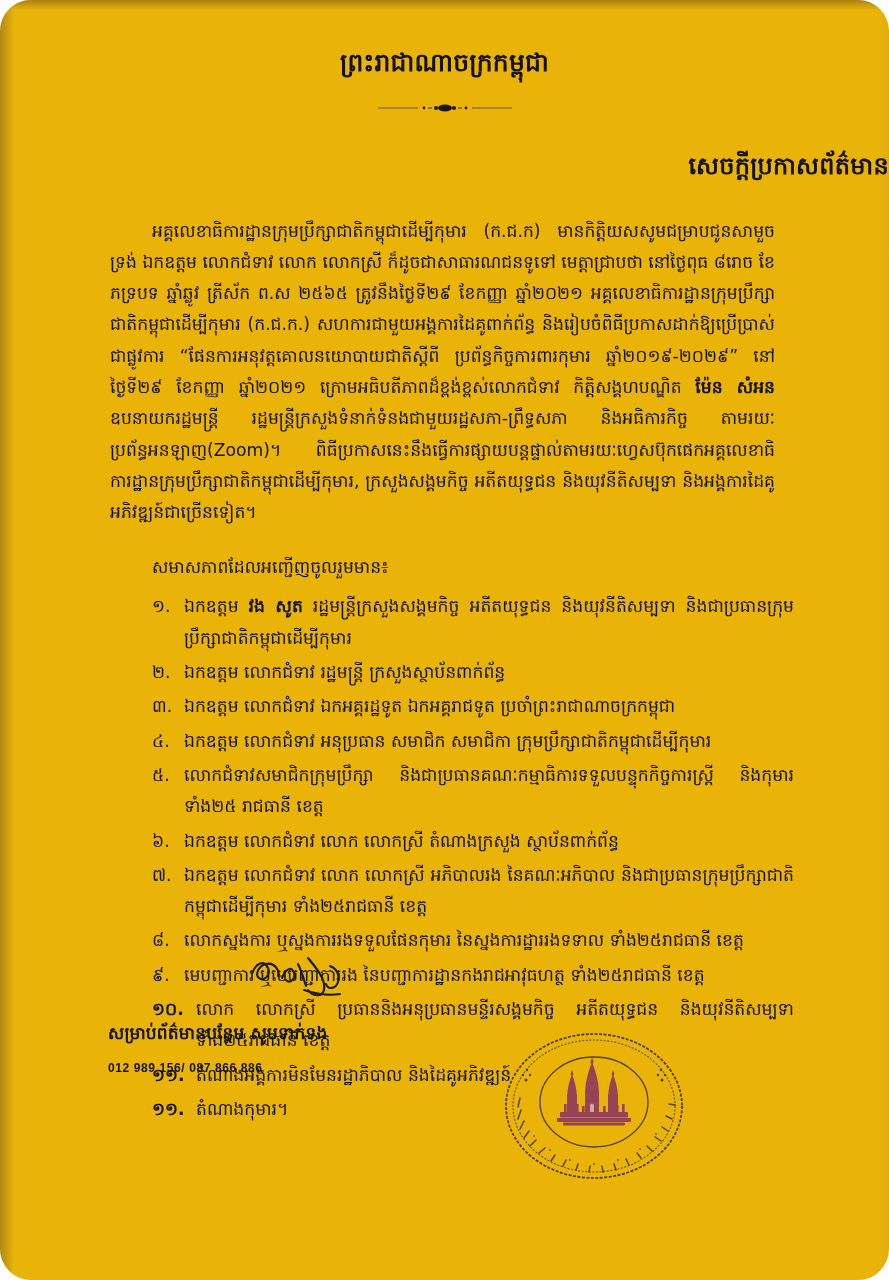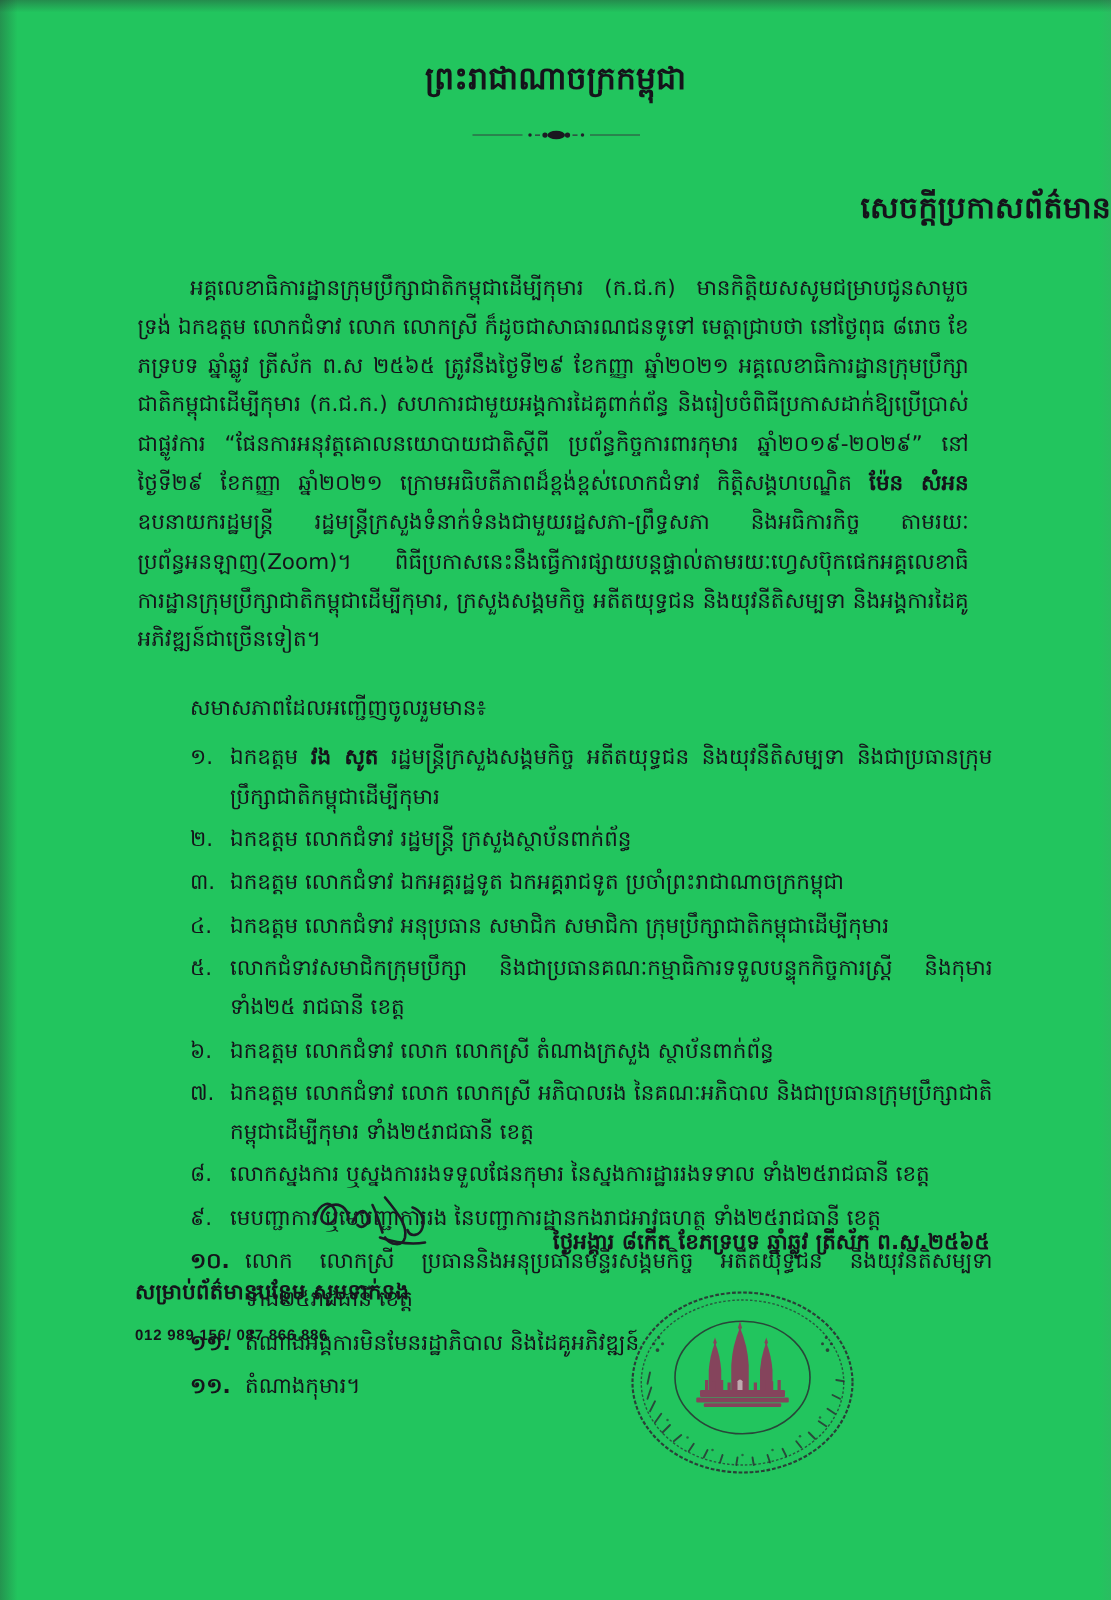--- a/index.html
+++ b/index.html
@@ -7,22 +7,23 @@
     padding: 0;
     background: #ffffff;
   }
   body {
     font-family: "DejaVu Sans", "Liberation Sans", sans-serif;
   }
   .page {
     position: relative;
     width: 889px;
     height: 1280px;
-    background: #22c55e;
+    background: #eab308;
     overflow: hidden;
+    border-radius: 31px;
   }
   
   .scan-edge-left {
     position: absolute;
     left: 0; top: 0;
     width: 14px; height: 1280px;
     background: linear-gradient(to right, rgba(40,35,45,0.30), rgba(255,255,255,0));
     pointer-events: none;
   }
   .scan-edge-top {
@@ -288,21 +289,20 @@
           <path d="M36,34 C40,24 46,22 48,29 C50,35 44,40 40,36"></path>
           <path d="M52,20 C56,28 58,36 60,42"></path>
           <path d="M62,14 C72,26 80,36 78,46 C76,54 66,52 62,46"></path>
           <path d="M84,22 C90,24 94,30 92,38 C90,45 82,46 80,40"></path>
           <path d="M58,46 C70,50 82,52 94,50"></path>
         </g>
       </svg>
     </div>
 
     <div class="date-block">
-      <div>ថ្ងៃអង្គារ ៨កើត ខែភទ្របទ ឆ្នាំឆ្លូវ ត្រីស័ក ព.ស.២៥៦៥</div>
     </div>
 
     <div class="contact-block">
       <div class="contact-title">សម្រាប់ព័ត៌មានបន្ថែម សូមទាក់ទង</div>
       <div class="contact-phone">012 989 156/ 087 866 886</div>
     </div>
 
     <div class="seal">
       <svg width="192" height="150" viewBox="0 0 192 150">
         <g transform="translate(96,74)">

